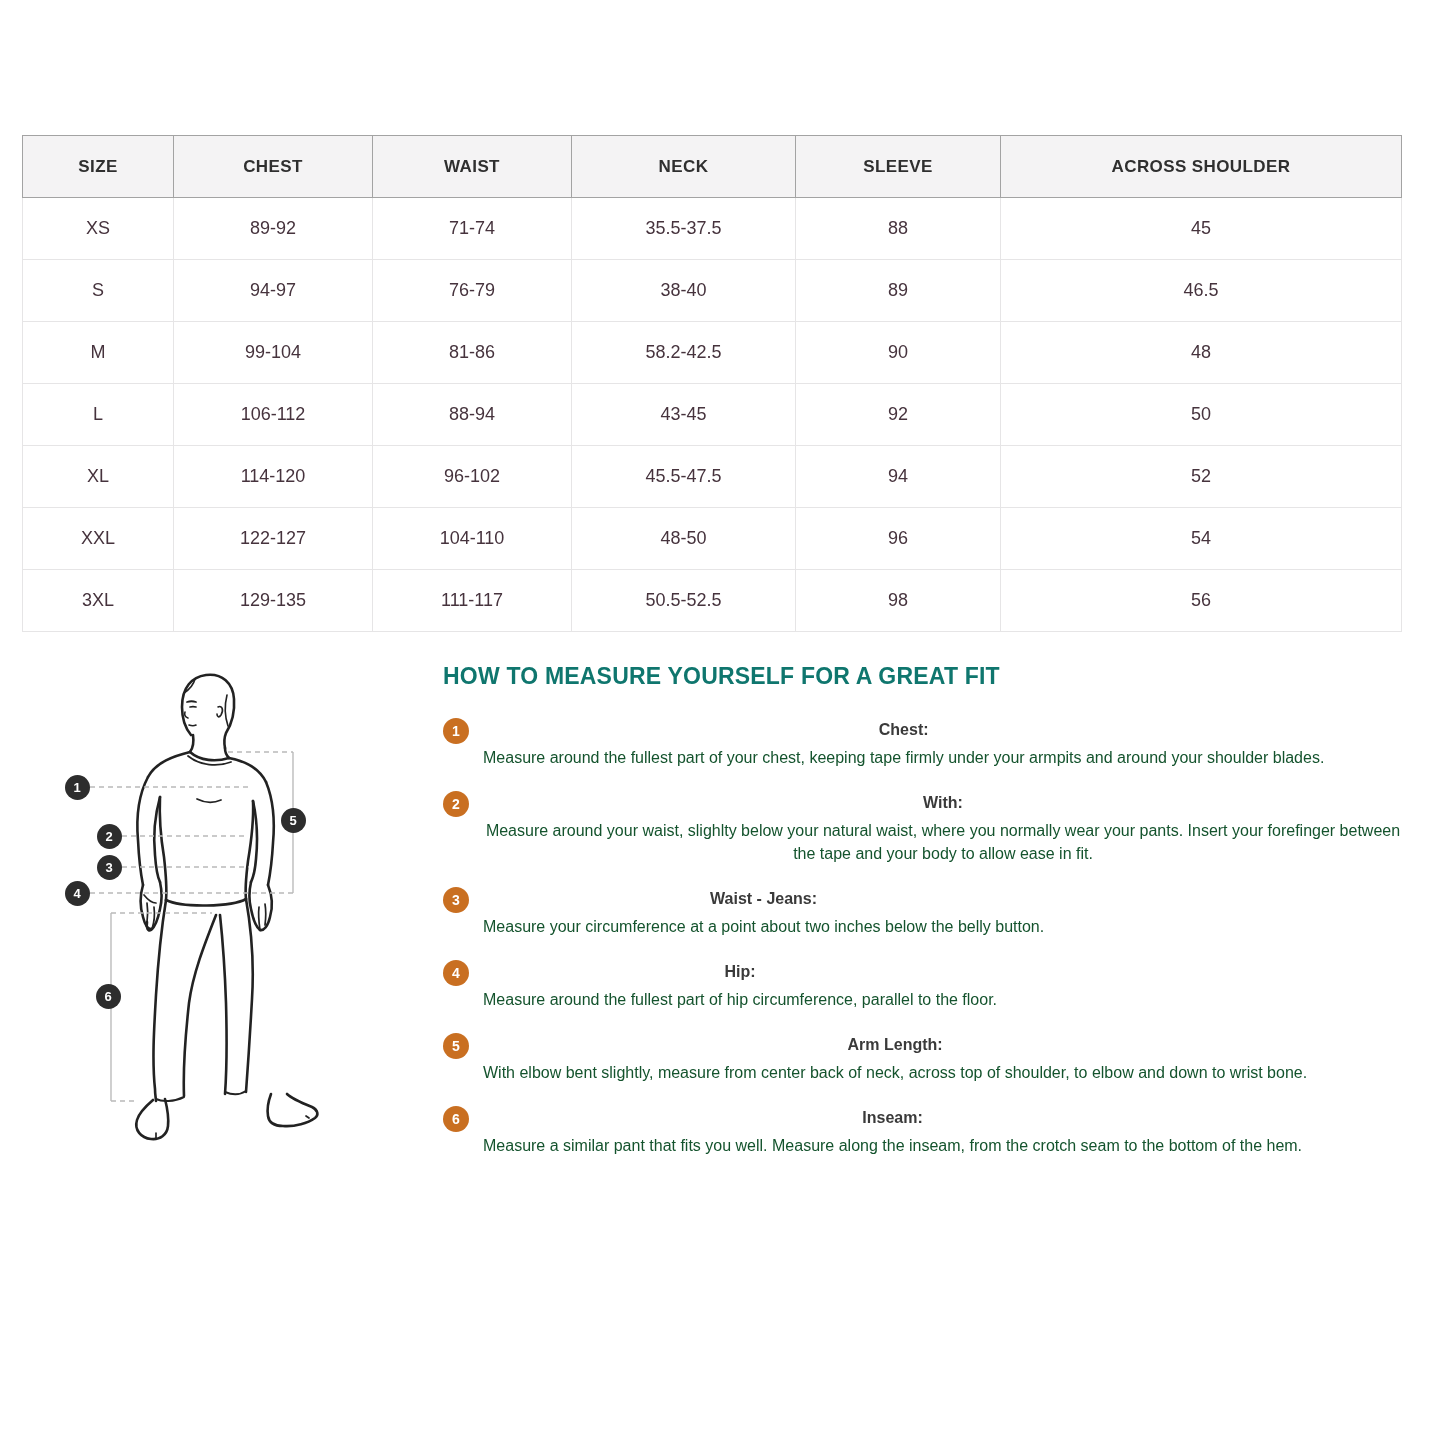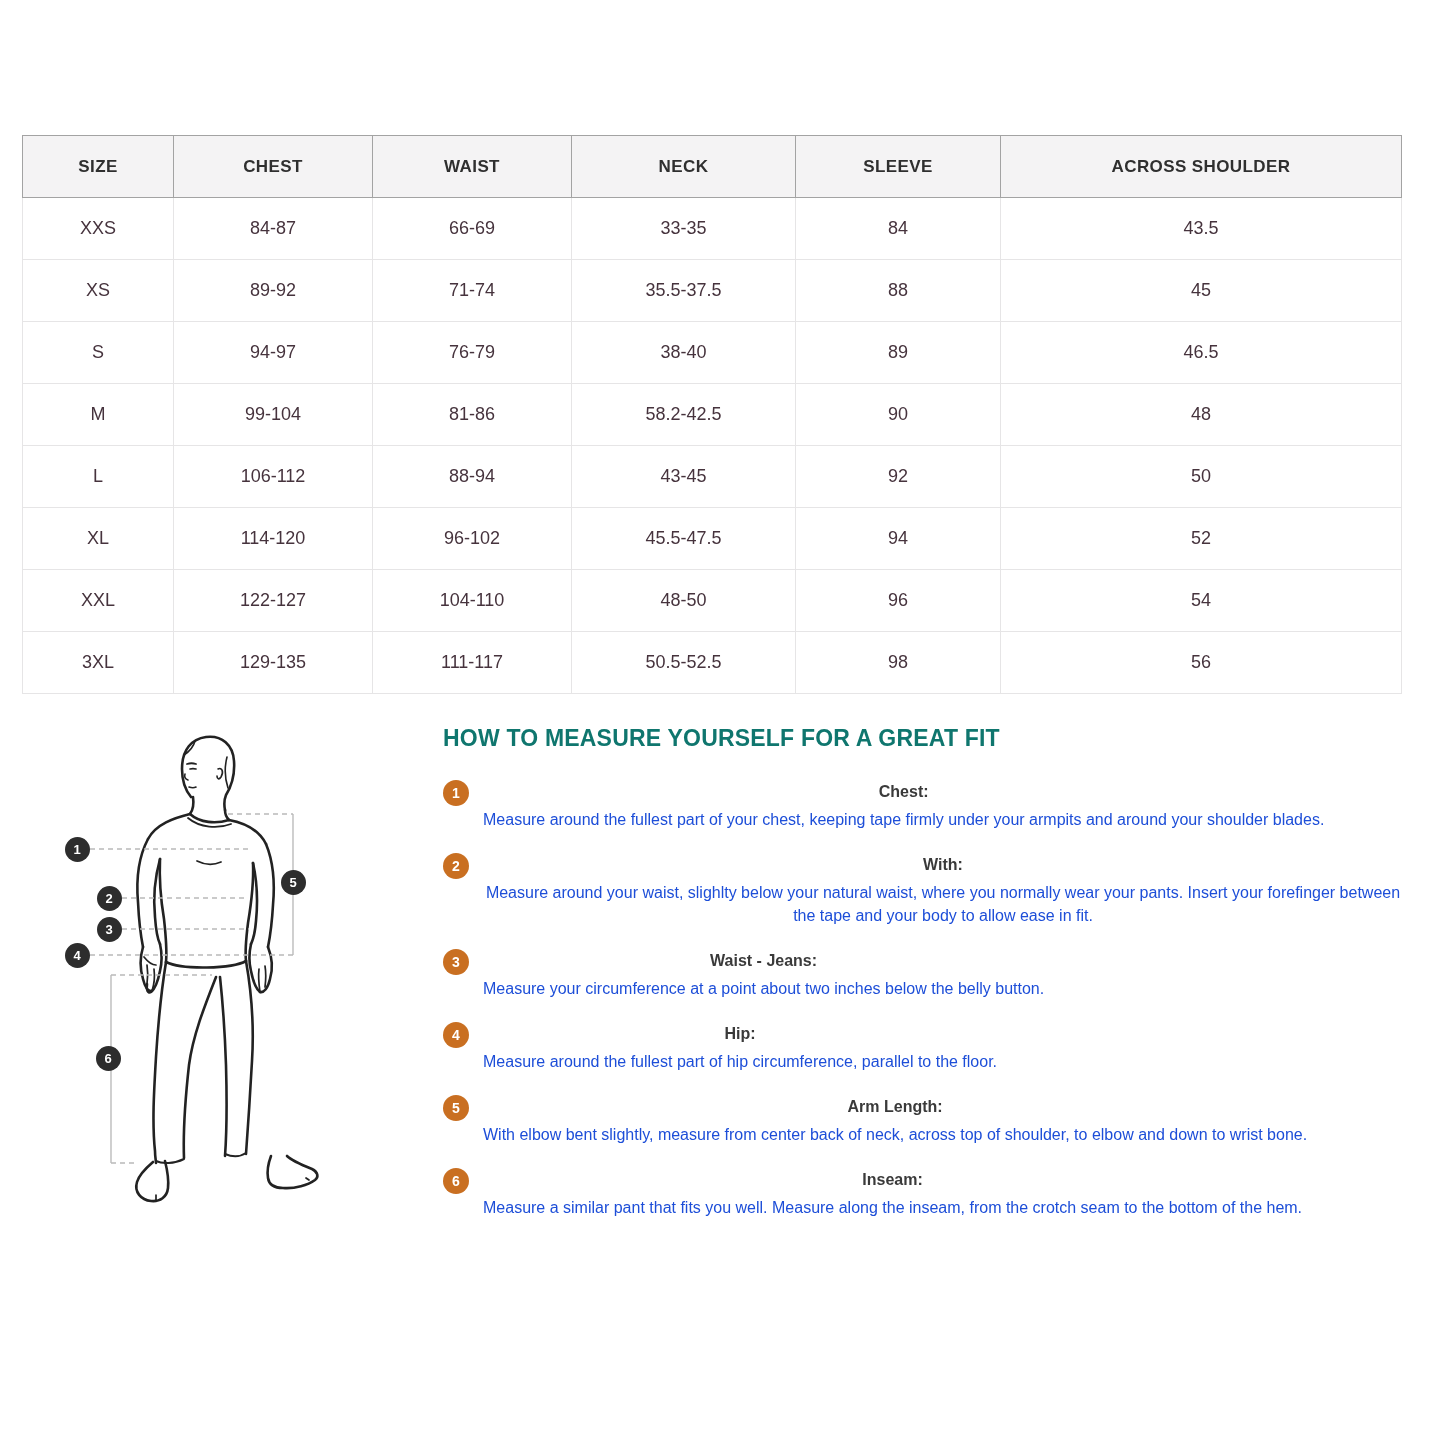--- a/index.html
+++ b/index.html
@@ -77,21 +77,21 @@
     flex: none;
     border-radius: 50%;
     background: #c96f21;
     color: #ffffff;
     font-size: 14px; font-weight: bold;
     display: flex; align-items: center; justify-content: center;
     margin-top: 1px;
   }
   .m-content { margin-left: 14px; text-align: center; }
   .m-label { font-size: 16px; font-weight: bold; color: #3a3a3a; line-height: 26px; }
-  .m-desc  { font-size: 16px; color: #1d4ed8; line-height: 23px; margin-top: 3px; }
+  .m-desc  { font-size: 16px; color: #14532d; line-height: 23px; margin-top: 3px; }
 </style>
 </head>
 <body>
 
 <table class="size-chart">
   <colgroup>
     <col style="width:151px">
       <col style="width:199px">
       <col style="width:199px">
     <col style="width:224px">
@@ -102,28 +102,20 @@
     <tr>
       <th>SIZE</th>
       <th>CHEST</th>
       <th>WAIST</th>
       <th>NECK</th>
       <th>SLEEVE</th>
       <th>ACROSS SHOULDER</th>
     </tr>
   </thead>
   <tbody>
-    <tr>
-      <td>XXS</td>
-      <td>84-87</td>
-      <td>66-69</td>
-      <td>33-35</td>
-      <td>84</td>
-      <td>43.5</td>
-    </tr>
     <tr>
       <td>XS</td>
       <td>89-92</td>
       <td>71-74</td>
       <td>35.5-37.5</td>
       <td>88</td>
       <td>45</td>
     </tr>
     <tr>
       <td>S</td>

